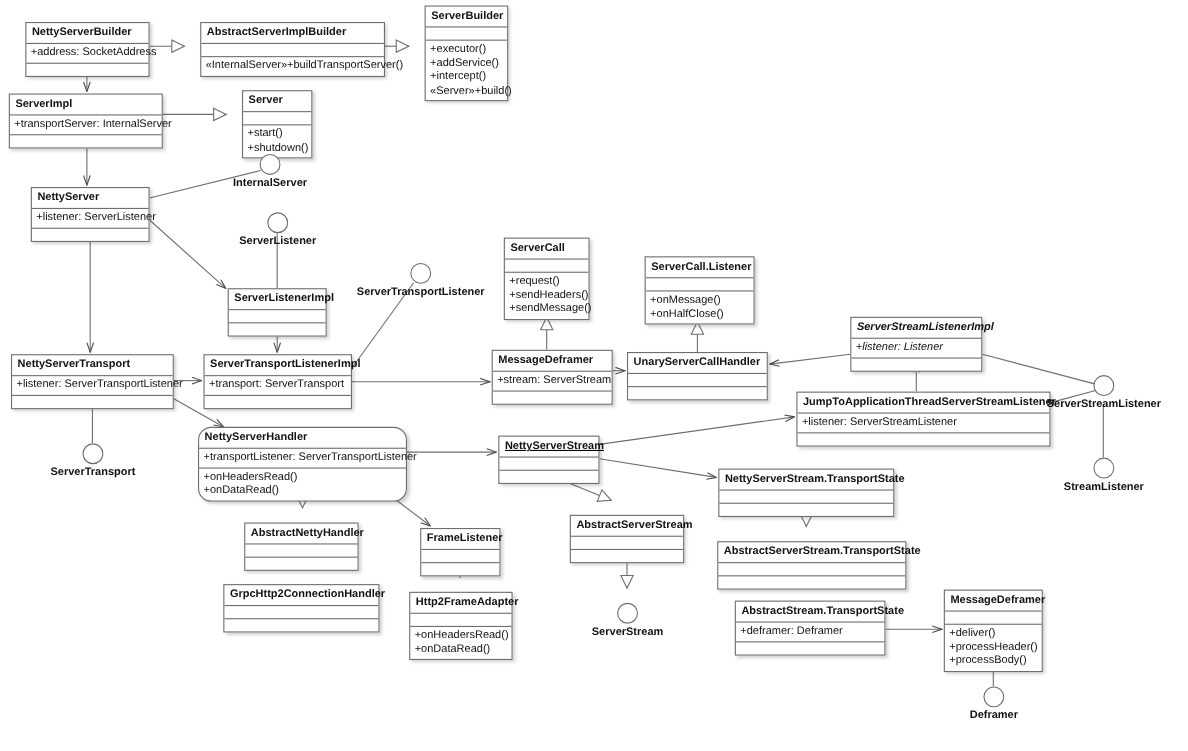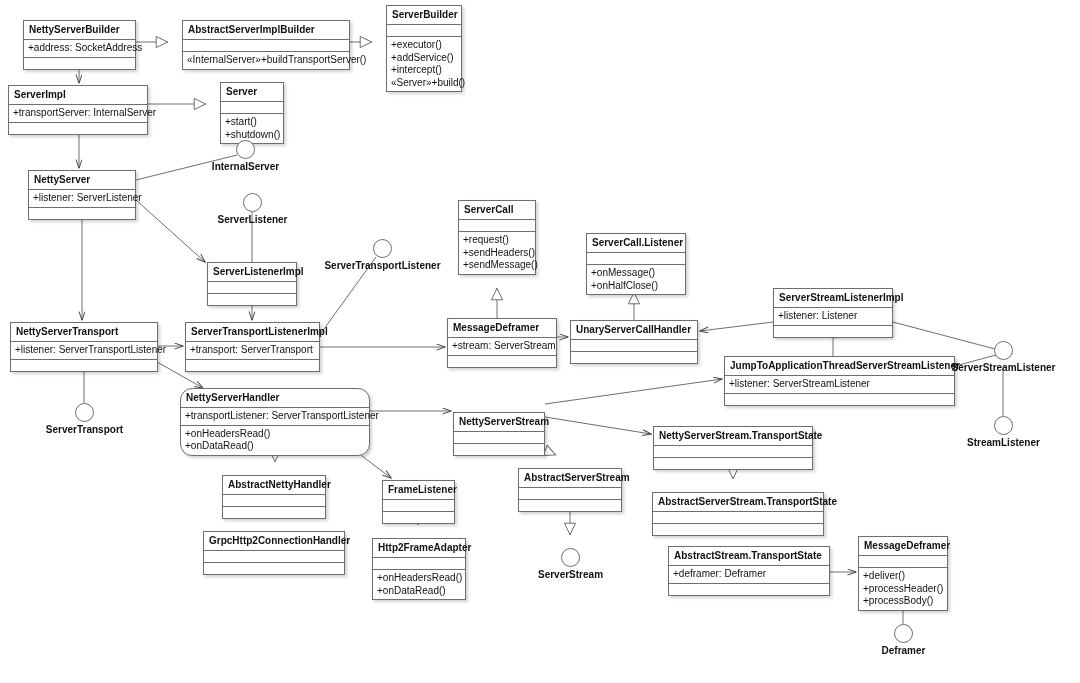--- a/index.html
+++ b/index.html
@@ -268,21 +268,21 @@
   <div class="uml-class" style="left:185px; top:322px; width:135px;">
     <div class="uml-name">ServerTransportListenerImpl</div>
     <div class="uml-sep"></div>
     <div class="uml-compartment">
         <div>+transport: ServerTransport</div>
       </div>
     <div class="uml-sep"></div>
     <div class="uml-compartment empty"></div>
   </div>
 
-  <div class="uml-class" style="left:458px; top:200px; width:78px;">
+  <div class="uml-class" style="left:458px; top:216px; width:78px;">
     <div class="uml-name">ServerCall</div>
     <div class="uml-sep"></div>
     <div class="uml-compartment empty"></div>
     <div class="uml-sep"></div>
     <div class="uml-compartment">
       <div>+request()</div>
       <div>+sendHeaders()</div>
       <div>+sendMessage()</div>
     </div>
   </div>
@@ -309,21 +309,21 @@
   </div>
 
   <div class="uml-class" style="left:570px; top:320px; width:128px;">
     <div class="uml-name">UnaryServerCallHandler</div>
     <div class="uml-sep"></div>
     <div class="uml-compartment empty"></div>
     <div class="uml-sep"></div>
     <div class="uml-compartment empty"></div>
   </div>
 
-  <div class="uml-class" style="left:773px; top:288px; width:120px;">
+  <div class="uml-class" style="left:773px; top:288px; width:120px;font-style:italic;">
     <div class="uml-name">ServerStreamListenerImpl</div>
     <div class="uml-sep"></div>
     <div class="uml-compartment">
         <div>+listener: Listener</div>
       </div>
     <div class="uml-sep"></div>
     <div class="uml-compartment empty"></div>
   </div>
 
   <div class="uml-class" style="left:724px; top:356px; width:231px;">
@@ -342,21 +342,21 @@
     <div class="uml-compartment">
         <div>+transportListener: ServerTransportListener</div>
       </div>
     <div class="uml-sep"></div>
     <div class="uml-compartment">
       <div>+onHeadersRead()</div>
       <div>+onDataRead()</div>
     </div>
   </div>
 
-  <div class="uml-class" style="left:453px; top:412px; width:92px;">
+  <div class="uml-class" style="left:453px; top:396px; width:92px;text-decoration:underline;">
     <div class="uml-name">NettyServerStream</div>
     <div class="uml-sep"></div>
     <div class="uml-compartment empty"></div>
     <div class="uml-sep"></div>
     <div class="uml-compartment empty"></div>
   </div>
 
   <div class="uml-class" style="left:653px; top:426px; width:160px;">
     <div class="uml-name">NettyServerStream.TransportState</div>
     <div class="uml-sep"></div>
@@ -409,21 +409,21 @@
     <div class="uml-name">Http2FrameAdapter</div>
     <div class="uml-sep"></div>
     <div class="uml-compartment empty"></div>
     <div class="uml-sep"></div>
     <div class="uml-compartment">
       <div>+onHeadersRead()</div>
       <div>+onDataRead()</div>
     </div>
   </div>
 
-  <div class="uml-class" style="left:668px; top:546px; width:162px;">
+  <div class="uml-class" style="left:668px; top:546px; width:137px;">
     <div class="uml-name">AbstractStream.TransportState</div>
     <div class="uml-sep"></div>
     <div class="uml-compartment">
         <div>+deframer: Deframer</div>
       </div>
     <div class="uml-sep"></div>
     <div class="uml-compartment empty"></div>
   </div>
 
   <div class="uml-class" style="left:858px; top:536px; width:90px;">

